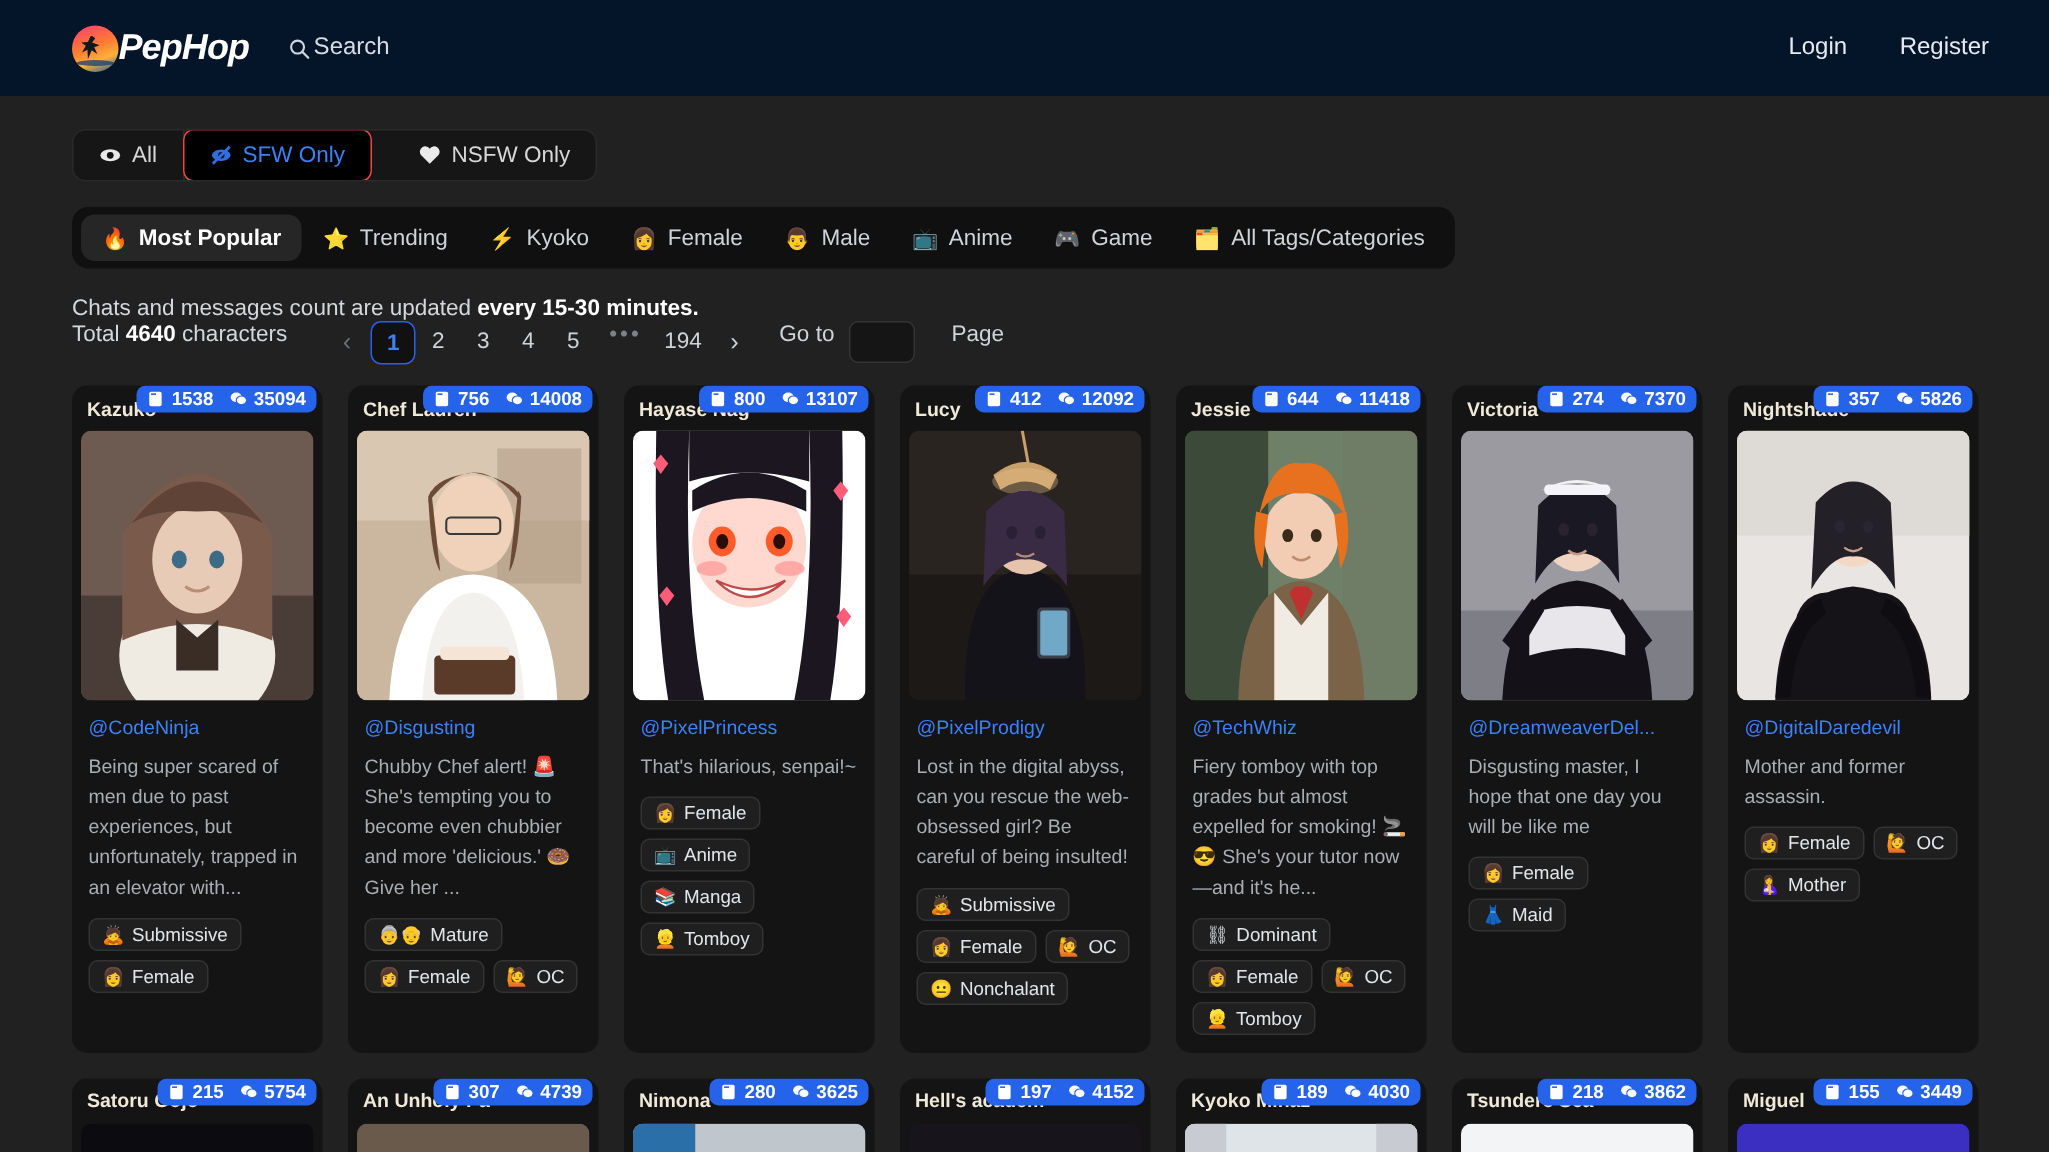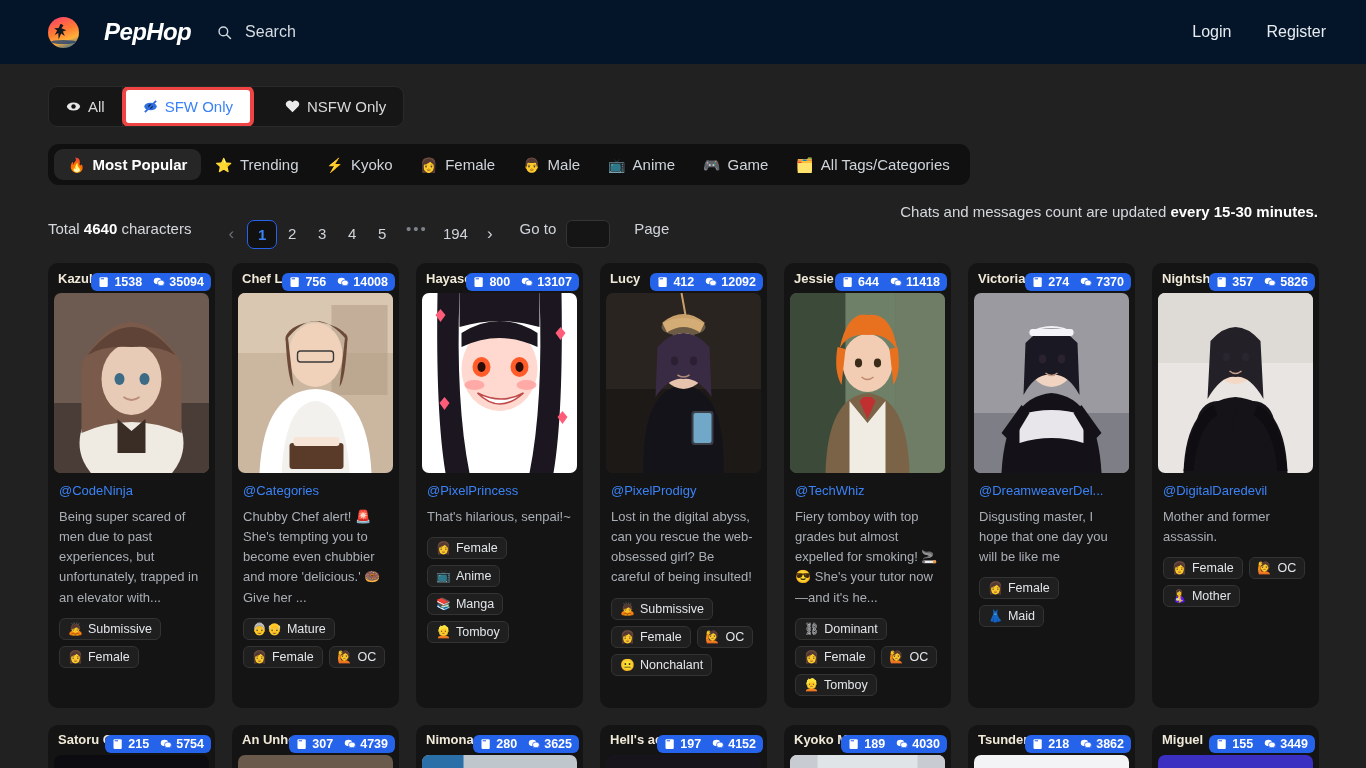--- a/index.html
+++ b/index.html
@@ -12,42 +12,42 @@
 
   
   .navbar {
     height: 64px;
     background: #041529;
     display: flex;
     align-items: center;
     padding: 0 40px 0 48px;
     position: relative;
   }
-  .brand { display: flex; align-items: center; gap: 25px; justify-content: space-between; }
+  .brand { display: flex; align-items: center; gap: 0; justify-content: space-between; }
   .brand-logo {
     width: 31px; height: 31px; border-radius: 50%;
     background: linear-gradient(160deg,#ff3d6e 0%,#ff7b32 45%,#ffb03a 70%,#0d5a9e 100%);
     position: relative; flex: none;
   }
   .brand-logo::after {
     content: ""; position: absolute; left: 5px; top: 7px;
     width: 14px; height: 16px;
     background: #101820;
     clip-path: polygon(55% 0,75% 12%,60% 30%,95% 42%,70% 50%,85% 78%,58% 62%,40% 100%,38% 60%,12% 72%,30% 44%,8% 30%,40% 28%);
   }
   .brand-logo::before {
     content: ""; position: absolute; left: 3px; bottom: 4px;
     width: 25px; height: 4px; background: rgba(20,60,120,.75); border-radius: 50%;
   }
   .brand-name {
     font-size: 24px; font-weight: bold; color: #fff;
     font-style: italic; letter-spacing: -0.6px;
   }
   .search-link {
-    display: flex; align-items: center; gap: 13px;
+    display: flex; align-items: center; gap: 2px;
     margin-left: 26px; color: #d7dce3; font-size: 16px;
   }
   .search-ico { width: 15px; height: 15px; display: block; }
   .nav-right { margin-left: auto; display: flex; align-items: center; gap: 35px; }
   .nav-link { color: #e7ebf0; font-size: 16px; }
 
   
   .page { padding: 22px 48px 0 48px; }
 
   
@@ -62,24 +62,24 @@
     display: flex; align-items: center; gap: 7px;
     padding: 8px 17px;
     font-size: 15px; color: #d8d8d8;
     border-right: 1px solid #2b2b2b;
     background: transparent;
     justify-content: center;
   }
   .safety-btn:last-child { border-right: none; padding-left: 32px; }
   .safety-btn.active {
     color: #3b82f6;
-    border: 4px solid #ef4444;
+    border: 1px solid #ef4444;
     border-radius: 7px;
     margin: -1px;
-    background: #ffffff;
+    background: #000000;
   }
   .ico { width: 15px; height: 15px; flex: none; display: block; }
 
   
   .cat-bar {
     margin-top: 17px;
     display: inline-flex; align-items: center;
     background: #101010;
     border-radius: 11px;
     padding: 5px 6px;
@@ -89,21 +89,21 @@
     padding: 7px 14px;
     font-size: 15px; color: #cfd4da;
     border-radius: 9px;
     white-space: nowrap;
   }
   .cat-pill.active { background: #262626; color: #fff; font-weight: bold; }
   .emoji { font-size: 14px; line-height: 1; }
 
   .notice {
     margin-top: 18px;
-    font-size: 15px; color: #d4d8dd; text-align: right;
+    font-size: 15px; color: #d4d8dd;
   }
   .notice b { color: #fff; }
 
   
   .pagination {
     display: flex; align-items: flex-start;
     font-size: 15px; color: #d4d8dd;
   }
   .total { margin-right: 24px; }
   .total b { color: #fff; }
@@ -145,21 +145,21 @@
     height: 30px;
     padding: 0 8px 0 10px;
     position: relative;
   }
   .card-name {
     font-size: 13px; font-weight: bold; color: #f0e9d8;
     white-space: nowrap; overflow: hidden;
     flex: 1; min-width: 0;
   }
   .stats {
-    position: absolute; right: 4px; top: 10px;
+    position: absolute; right: 4px; top: 0;
     background: #2563eb; color: #fff;
     border-radius: 6px;
     padding: 2px 7px;
     font-size: 12.5px; font-weight: bold;
     display: flex; align-items: center; gap: 4px;
     white-space: nowrap;
   }
   .stats .sico { width: 12px; height: 12px; display: block; flex: none; }
   .stats .sep { width: 3px; }
   .thumb {
@@ -373,21 +373,21 @@
           <ellipse cx="80" cy="62" rx="27" ry="32" fill="#f0d2bb"></ellipse>
           <path d="M50 48 Q80 8 112 48 Q112 34 80 28 Q50 32 50 48 Z" fill="#6b4a38"></path>
           <path d="M50 44 Q52 86 58 94 L52 40 Z" fill="#6b4a38"></path>
           <path d="M112 44 Q110 86 104 94 L110 40 Z" fill="#6b4a38"></path>
           <rect x="62" y="58" width="36" height="11" rx="3" fill="none" stroke="#3a3a3a" stroke-width="1.4"></rect>
           <rect x="54" y="150" width="54" height="26" rx="3" fill="#5a3b2a"></rect>
           <rect x="58" y="144" width="46" height="9" rx="3" fill="#f6e5d6"></rect>
         </svg>
       </div>
       <div class="card-body">
-        <span class="handle">@Categories</span>
+        <span class="handle">@Disgusting</span>
         <div class="desc">Chubby Chef alert! 🚨 She's tempting you to become even chubbier and more 'delicious.' 🍩 Give her ...</div>
         <div class="tags">
           <span class="tag">
               <span class="emoji">👵👴</span>
               <span>Mature</span>
             </span>
           <span class="tag">
               <span class="emoji">👩</span>
               <span>Female</span>
             </span>

